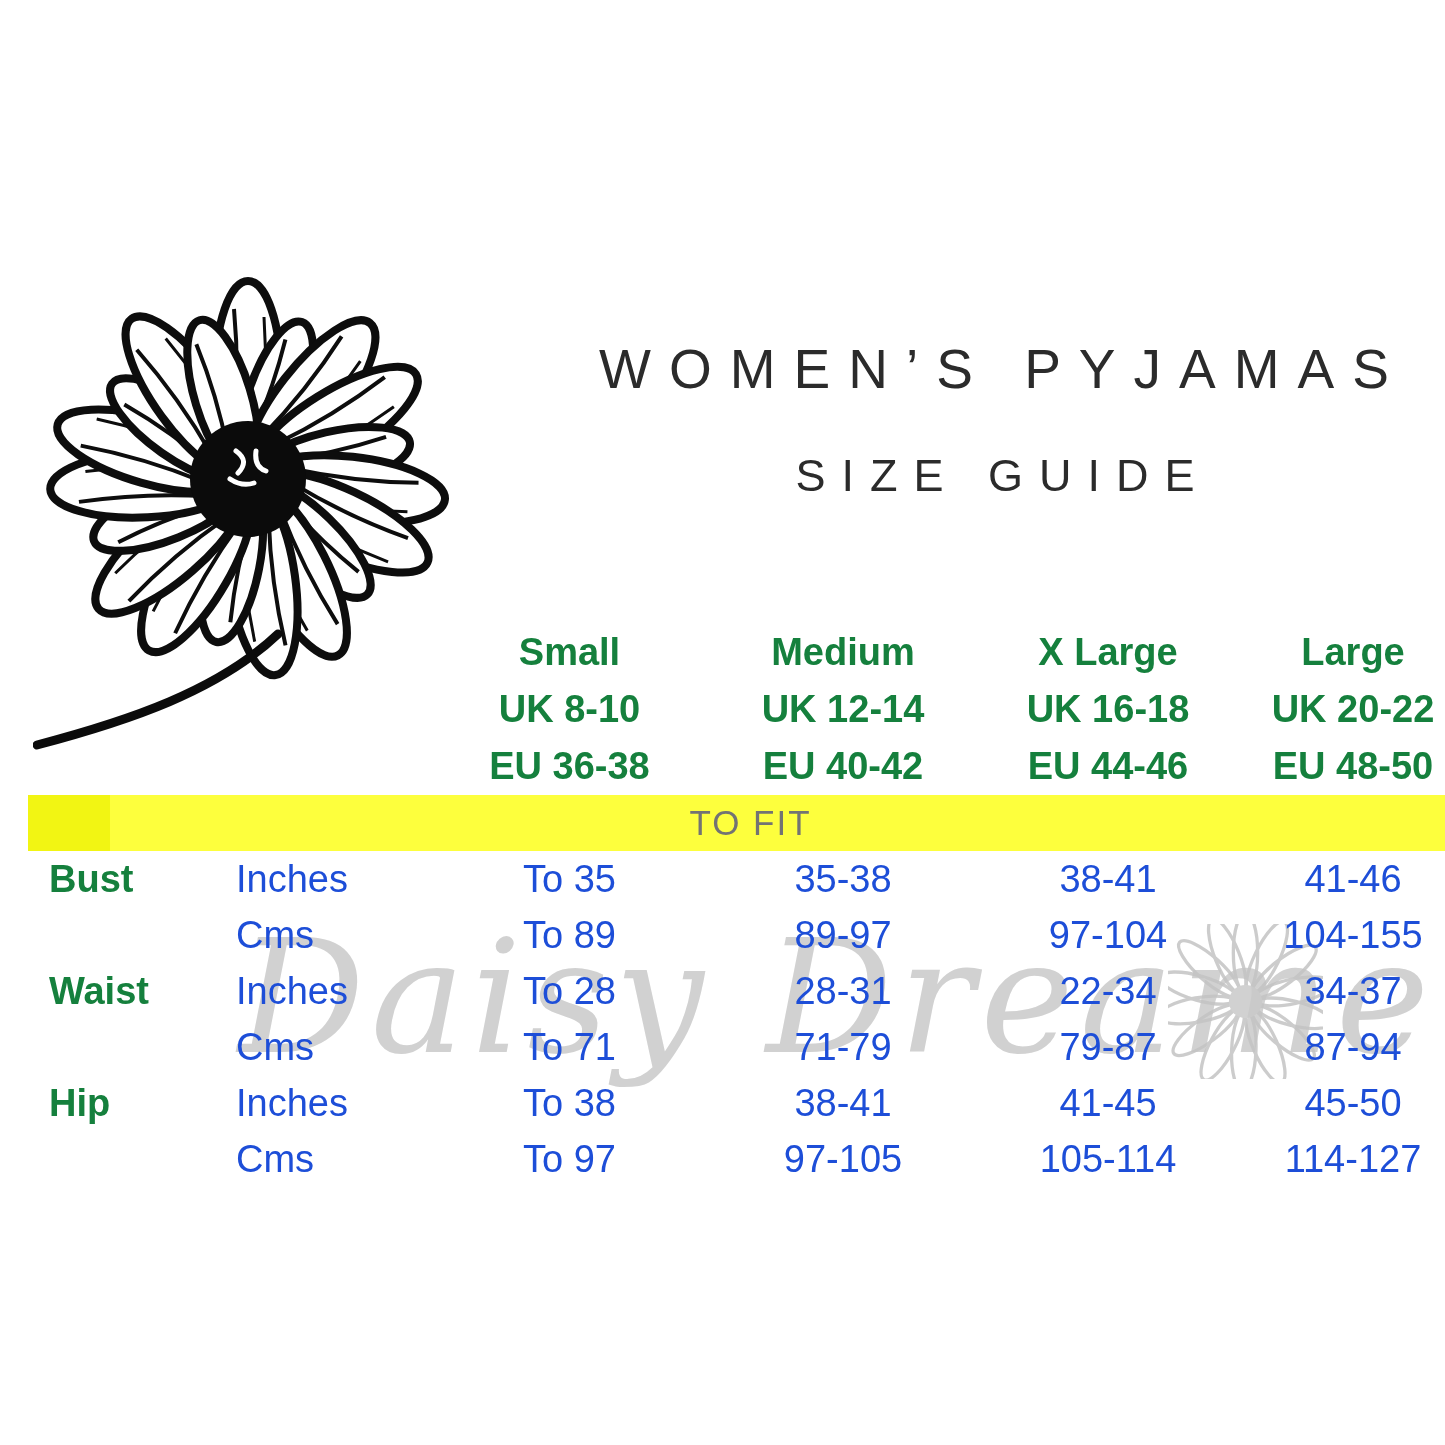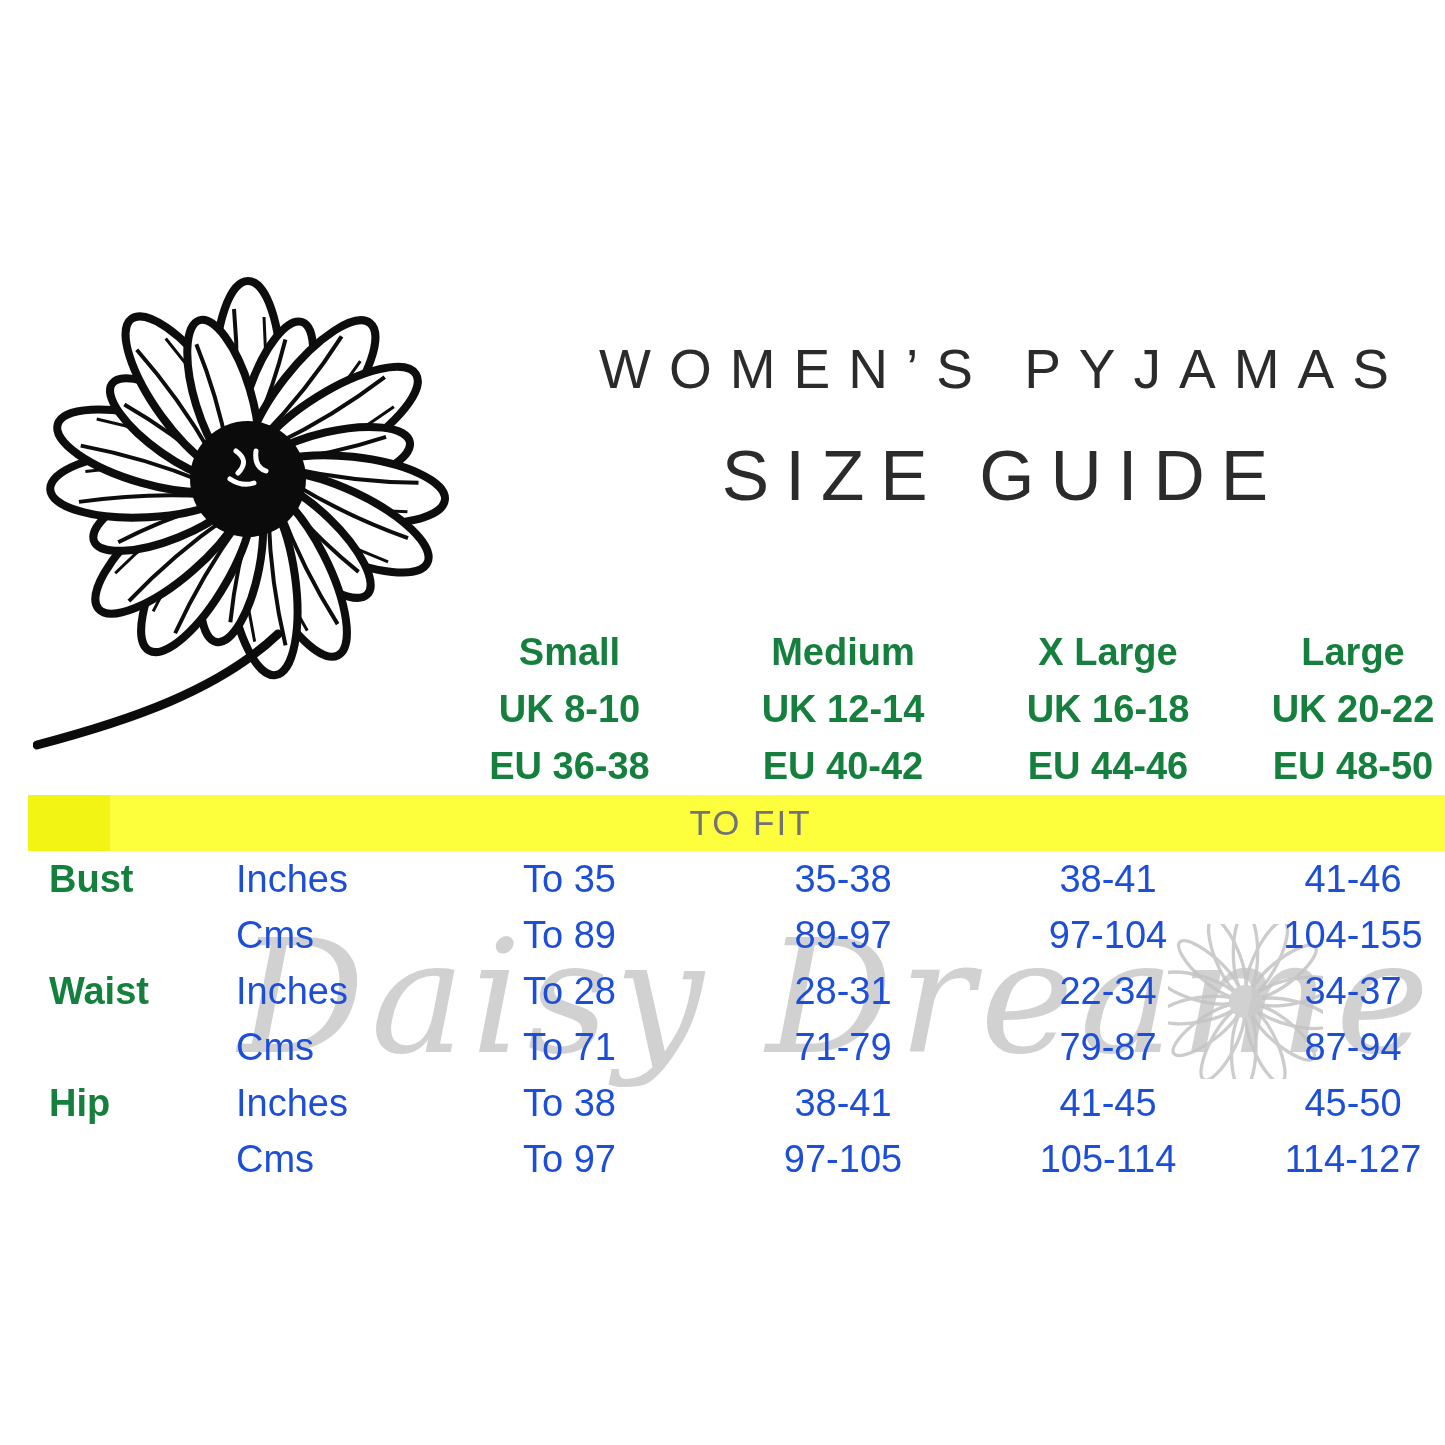--- a/index.html
+++ b/index.html
@@ -10,21 +10,21 @@
     overflow:hidden;
     font-family:"Liberation Sans", sans-serif;
     color:#1d1d1d;
     margin-left:28px;
   }
   
   .daisy{position:absolute;left:5px;top:238px;width:460px;height:512px;}
   
   .title{position:absolute;left:545px;top:342px;width:860px;text-align:center;color:#2b2b2b;}
   .title-line1{font-size:55px;line-height:55px;font-weight:300;letter-spacing:18px;white-space:nowrap;}
-  .title-line2{margin-top:51px;font-size:71px;line-height:55px;font-weight:300;letter-spacing:16px;white-space:nowrap;}
+  .title-line2{margin-top:51px;font-size:45px;line-height:55px;font-weight:300;letter-spacing:16px;white-space:nowrap;}
   
   .watermark{position:absolute;left:200px;top:902px;width:1200px;height:290px;z-index:1;pointer-events:none;}
   .watermark-text{
     position:absolute;left:10px;top:0;
     font-family:"DejaVu Serif", serif;font-style:italic;
     font-size:158px;line-height:190px;letter-spacing:6px;white-space:nowrap;
     opacity:.85;
   }
   .wm-daisy{position:absolute;left:940px;top:22px;width:155px;height:155px;opacity:.85;}
   

